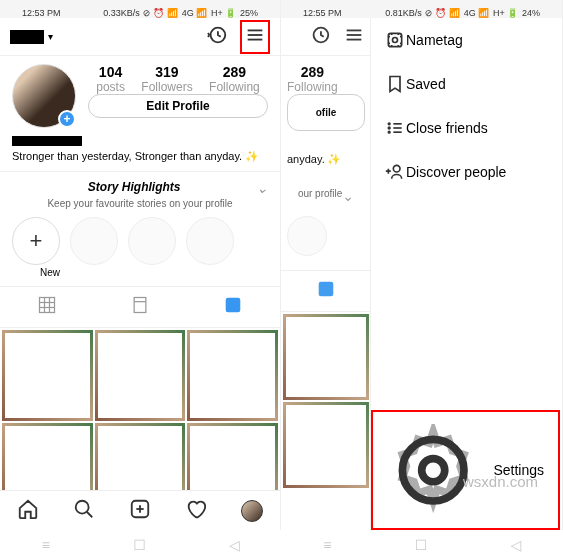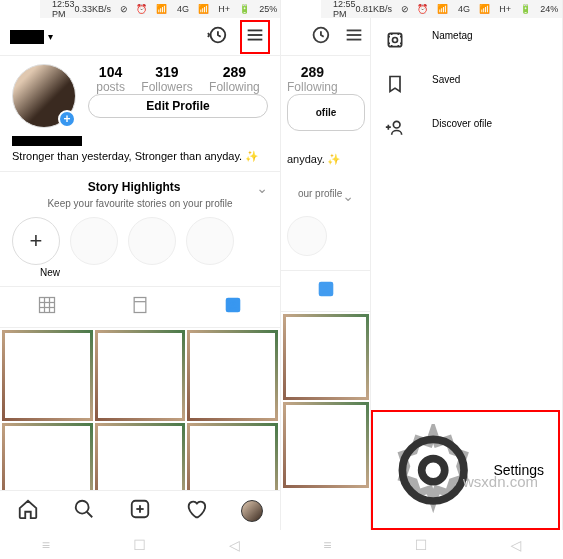--- a/index.html
+++ b/index.html
@@ -1,62 +1,62 @@
 <!DOCTYPE html>
 <html><head>
 <meta charset="utf-8">
 <style>
   * { box-sizing: border-box; margin: 0; padding: 0; }
   body { font-family: -apple-system, Helvetica, Arial, sans-serif; background: #fff; width: 563px; height: 559px; overflow: hidden; position: relative; }
   .container { display: flex; width: 563px; height: 530px; }
   .phone { width: 281px; height: 530px; background: #fff; position: relative; border-right: 1px solid #eee; overflow: hidden; }
   .phone2 { width: 282px; }
-  .status-bar { height: 18px; background: #f5f5f5; display: flex; justify-content: space-between; align-items: center; padding: 0 12px; font-size: 9px; color: #333; margin-left: 40px; }
+  .status-bar { height: 18px; background: #f5f5f5; display: flex; justify-content: space-between; align-items: flex-end; padding: 0 22px; font-size: 9px; color: #333; }
   .status-left { font-weight: 500; }
-  .status-right { display: flex; align-items: center; gap: 9px; }
+  .status-right { display: flex; align-items: center; gap: 3px; }
   .header { height: 38px; display: flex; align-items: center; justify-content: space-between; padding: 0 10px; border-bottom: 1px solid #eee; }
   .username-box { display: flex; align-items: center; gap: 4px; }
   .username { font-weight: 600; font-size: 14px; background: #000; color: #000; padding: 2px 30px 2px 4px; height: 14px; }
   .dropdown-arrow { font-size: 10px; }
   .header-icons { display: flex; align-items: center; gap: 12px; }
   .history-icon svg, .menu-icon svg { width: 22px; height: 22px; }
   .red-box { border: 2px solid red; padding: 2px; }
   .profile-row { display: flex; padding: 8px 12px; gap: 12px; }
   .avatar-wrap { position: relative; width: 64px; height: 64px; }
   .avatar { width: 64px; height: 64px; border-radius: 50%; background: linear-gradient(135deg, #e0c8b0 20%, #3a2a20 60%); border: 1px solid #ddd; }
   .add-badge { position: absolute; bottom: 0; right: 0; width: 18px; height: 18px; background: #3897f0; border-radius: 50%; border: 2px solid #fff; color: #fff; display: flex; align-items: center; justify-content: center; font-size: 12px; font-weight: bold; }
   .stats-col { flex: 1; }
   .stats { display: flex; justify-content: space-around; text-align: center; margin-bottom: 0; }
   .stat-num { font-weight: 600; font-size: 14px; }
   .stat-label { font-size: 12px; color: #999; }
   .edit-btn { width: 100%; border: 1px solid #ccc; background: #fff; border-radius: 12px; padding: 4px; font-size: 12px; font-weight: 600; }
   .bio { padding: 0 12px 8px; font-size: 11px; }
   .bio-name { background: #000; color: #000; display: inline-block; height: 10px; width: 70px; margin-bottom: 2px; }
-  .highlights-header { display: flex; justify-content: space-between; padding: 8px 12px 2px; border-top: 1px solid #eee; }
+  .highlights-header { display: flex; justify-content: space-between; padding: 8px 12px 2px; border-top: 1px solid #eee; font-style: italic; }
   .highlights-title { font-size: 12px; font-weight: 600; text-align: center; flex: 1; }
   .highlights-sub { font-size: 10px; color: #666; text-align: center; padding-bottom: 8px; }
   .chev { color: #999; font-size: 14px; }
   .highlight-circles { display: flex; gap: 10px; padding: 0 12px 8px; }
   .hcircle { width: 48px; height: 48px; border-radius: 50%; border: 1px solid #ddd; display: flex; align-items: center; justify-content: center; font-size: 22px; color: #333; }
   .hcircle.placeholder { background: #fafafa; border-color: #eee; }
   .hlabel { font-size: 10px; text-align: right; margin-top: 2px; }
   .tabs { display: flex; border-top: 1px solid #eee; border-bottom: 1px solid #eee; }
   .tab { flex: 1; text-align: center; padding: 8px 0; }
   .tab svg { width: 20px; height: 20px; }
   .tab.active svg { stroke: #3897f0; fill: #3897f0; }
   .grid { display: grid; grid-template-columns: repeat(3, 1fr); gap: 2px; padding: 2px; }
   .grid-cell { aspect-ratio: 1; background: #fff; border: 3px solid; border-image: linear-gradient(45deg, #8a5a44, #c0a080, #4a7a4a) 1; position: relative; }
   .grid-cell::after { content: ''; position: absolute; inset: 2px; background: #fff; }
   .bottom-nav { position: absolute; bottom: 0; left: 0; right: 0; height: 40px; border-top: 1px solid #eee; display: flex; align-items: center; justify-content: space-around; background: #fff; }
   .bottom-nav svg { width: 22px; height: 22px; }
   .nav-avatar { width: 22px; height: 22px; border-radius: 50%; background: linear-gradient(135deg, #e0c8b0, #3a2a20); border: 1px solid #333; }
   
   .drawer-side { position: absolute; left: 0; top: 18px; width: 90px; bottom: 40px; background: #fff; overflow: hidden; opacity: 0.95; }
   .drawer { position: absolute; right: 0; top: 18px; bottom: 0; width: 192px; background: #fff; border-left: 1px solid #eee; }
-  .drawer-item { display: flex; gap: 27px; padding: 12px 14px; font-size: 10px; }
+  .drawer-item { display: flex; align-items: center; gap: 1px; padding: 12px 14px; font-size: 14px; }
   .drawer-item svg { width: 20px; height: 20px; }
   .settings-item { position: absolute; bottom: 0; left: 0; right: 2px; display: flex; align-items: center; gap: 14px; padding: 12px 14px; font-size: 14px; border-top: 1px solid #eee; }
   .settings-box { border: 2px solid red; }
   .android-nav { position: absolute; bottom: 0; left: 0; right: 0; height: 28px; display: flex; align-items: center; justify-content: space-around; background: #fff; }
   .android-nav span { color: #ccc; font-size: 14px; }
   .watermark { position: absolute; bottom: 40px; right: 24px; font-size: 15px; color: #bbb; }
 </style>
 </head>
 <body>
 
@@ -257,24 +257,35 @@
         <span>Nametag</span>
       </div>
       <div class="drawer-item">
         <svg viewBox="0 0 24 24" fill="none" stroke="#333" stroke-width="2">
             <path d="M6 3h12v18l-6-4-6 4V3z"></path>
           </svg>
         <span>Saved</span>
       </div>
       <div class="drawer-item">
         <svg viewBox="0 0 24 24" fill="none" stroke="#333" stroke-width="2">
+            <circle cx="5" cy="7" r="1"></circle>
+            <circle cx="5" cy="12" r="1"></circle>
+            <circle cx="5" cy="17" r="1"></circle>
+            <line x1="10" y1="7" x2="20" y2="7"></line>
+            <line x1="10" y1="12" x2="20" y2="12"></line>
+            <line x1="10" y1="17" x2="20" y2="17"></line>
+          </svg>
+        <span>Close friends</span>
+      </div>
+      <div class="drawer-item">
+        <svg viewBox="0 0 24 24" fill="none" stroke="#333" stroke-width="2">
             <circle cx="14" cy="8" r="4"></circle>
             <path d="M8 20c0-3 3-5 6-5s6 2 6 5M4 8v6M1 11h6"></path>
           </svg>
-        <span>Discover ofile</span>
+        <span>Discover people</span>
       </div>
       <div class="settings-item settings-box">
         <svg viewBox="0 0 24 24" fill="none" stroke="#333" stroke-width="2">
             <circle cx="12" cy="12" r="3"></circle>
             <path d="M12 2l1 3 3-1 1 3 3 1-1 3 1 3-3 1-1 3-3-1-1 3-1-3-3 1-1-3-3-1 1-3-1-3 3-1 1-3 3 1 1-3z" opacity="0.4"></path>
             <circle cx="12" cy="12" r="8"></circle>
           </svg>
         <span>Settings</span>
       </div>
     </div>

